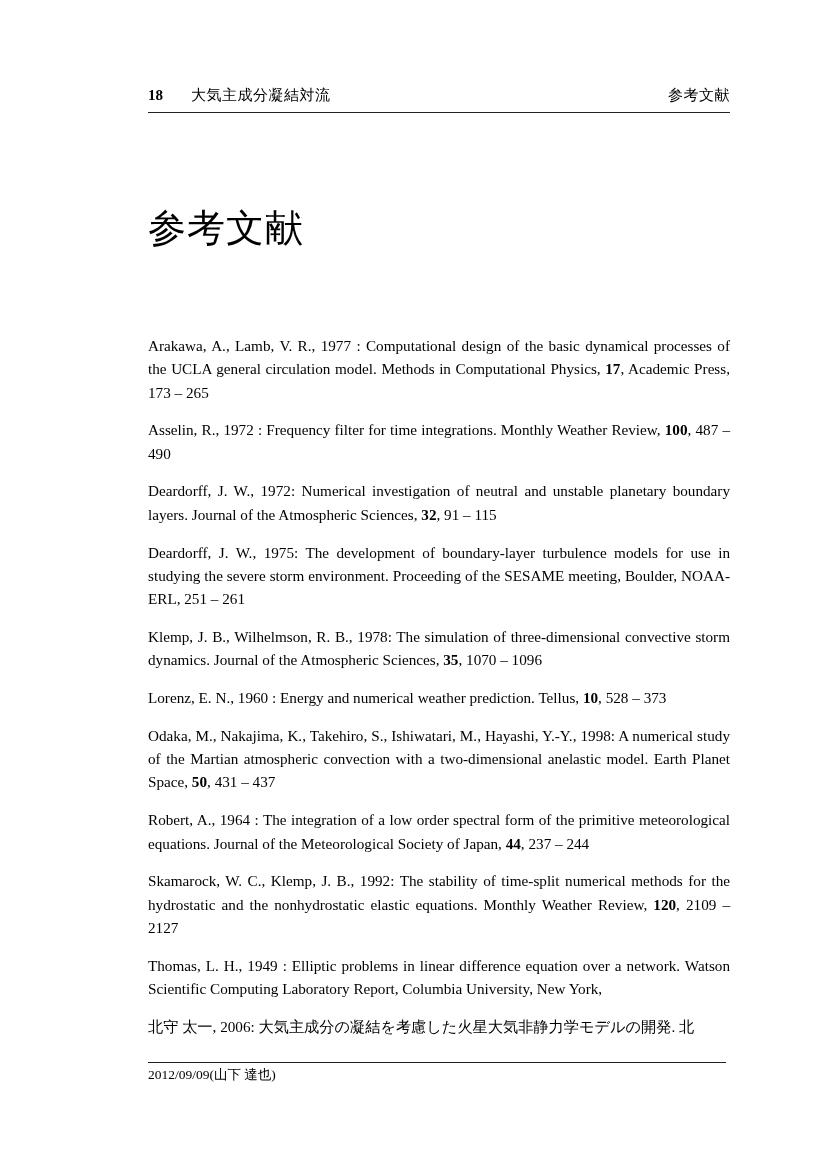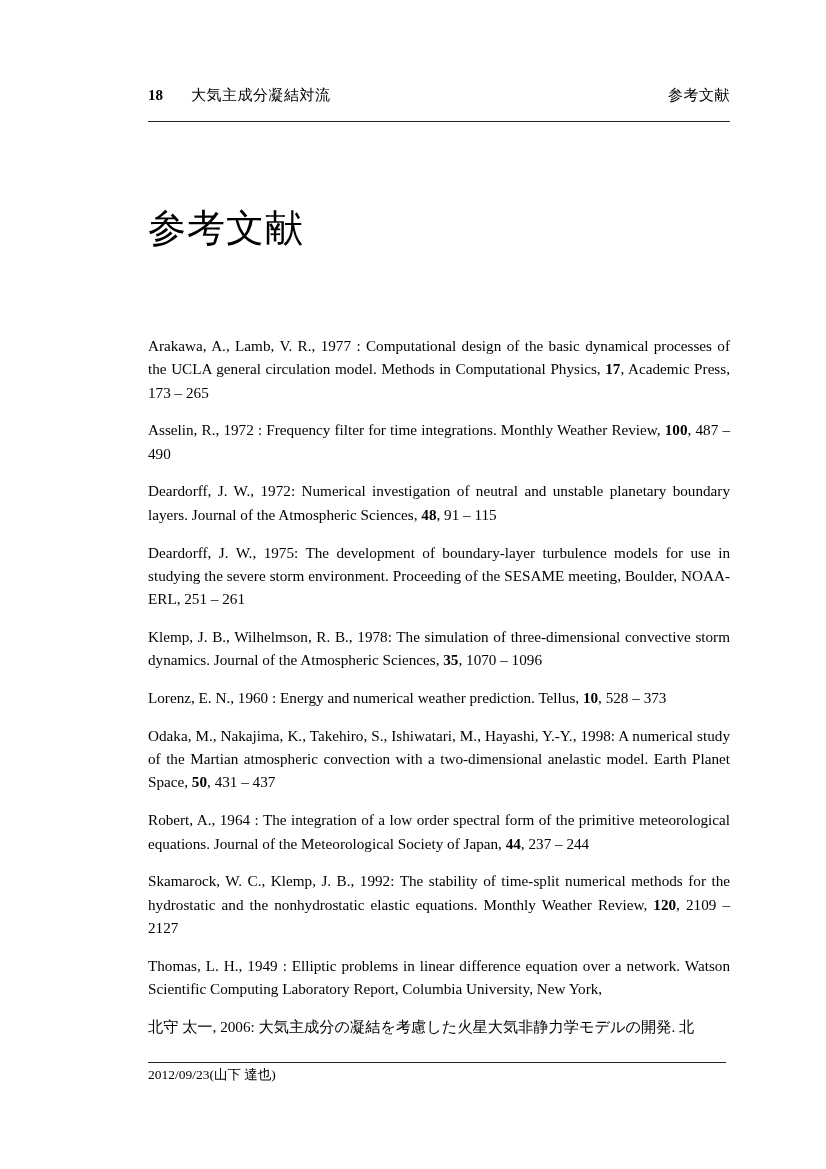--- a/index.html
+++ b/index.html
@@ -18,21 +18,21 @@
   }
   
   .header {
     position: absolute;
     left: 148px;
     top: 86px;
     width: 582px;
     display: flex;
     align-items: baseline;
     border-bottom: 1px solid #222222;
-    padding-bottom: 16px;
+    padding-bottom: 7px;
     font-size: 15px;
   }
   .pagenum {
     font-weight: bold;
     font-family: "Liberation Serif", serif;
   }
   .running-left {
     margin-left: 28px;
     font-family: Liberation Sans, sans-serif;
     letter-spacing: 0.5px;
@@ -90,28 +90,28 @@
     <span class="pagenum">18</span>
     <span class="running-left">大気主成分凝結対流</span>
     <span class="running-right">参考文献</span>
   </div>
 
   <h1 class="chapter-title">参考文献</h1>
 
   <div class="refs" id="refs">
       <p class="ref"><span>Arakawa, A., Lamb, V. R., 1977 : Computational design of the basic dynamical processes of the UCLA general circulation model. Methods in Computational Physics, </span><span class="vol">17</span><span>, Academic Press, 173 – 265</span></p>
       <p class="ref"><span>Asselin, R., 1972 : Frequency filter for time integrations.  Monthly Weather Review, </span><span class="vol">100</span><span>, 487 – 490</span></p>
-      <p class="ref"><span>Deardorff, J. W., 1972: Numerical investigation of neutral and unstable planetary boundary layers. Journal of the Atmospheric Sciences, </span><span class="vol">48</span><span>, 91 – 115</span></p>
+      <p class="ref"><span>Deardorff, J. W., 1972: Numerical investigation of neutral and unstable planetary boundary layers. Journal of the Atmospheric Sciences, </span><span class="vol">32</span><span>, 91 – 115</span></p>
       <p class="ref"><span>Deardorff, J. W., 1975: The development of boundary-layer turbulence models for use in studying the severe storm environment.  Proceeding of the SESAME meeting, Boulder, NOAA-ERL, 251 – 261</span></p>
       <p class="ref"><span>Klemp, J. B., Wilhelmson, R. B., 1978: The simulation of three-dimensional convective storm dynamics. Journal of the Atmospheric Sciences, </span><span class="vol">35</span><span>, 1070 – 1096</span></p>
       <p class="ref"><span>Lorenz, E. N., 1960 : Energy and numerical weather prediction. Tellus, </span><span class="vol">10</span><span>, 528 – 373</span></p>
       <p class="ref"><span>Odaka, M., Nakajima, K., Takehiro, S., Ishiwatari, M., Hayashi, Y.-Y., 1998:  A numerical study of the Martian atmospheric convection with a two-dimensional anelastic model. Earth Planet Space, </span><span class="vol">50</span><span>, 431 – 437</span></p>
       <p class="ref"><span>Robert, A., 1964 : The integration of a low order spectral form of the primitive meteorological equations. Journal of the Meteorological Society of Japan, </span><span class="vol">44</span><span>, 237 – 244</span></p>
       <p class="ref"><span>Skamarock, W. C., Klemp, J. B., 1992:  The stability of time-split numerical methods for the hydrostatic and the nonhydrostatic elastic equations.  Monthly Weather Review, </span><span class="vol">120</span><span>, 2109 – 2127</span></p>
       <p class="ref"><span>Thomas, L. H., 1949 : Elliptic problems in linear difference equation over a network. Watson Scientific Computing Laboratory Report, Columbia University, New York,</span></p>
       <p class="ref"><span>北守 太一, 2006: 大気主成分の凝結を考慮した火星大気非静力学モデルの開発. 北</span></p>
     </div>
 
   <div class="footer">
-    <span>2012/09/23(山下 達也)</span>
+    <span>2012/09/09(山下 達也)</span>
   </div>
 
 </div>
 
 </body></html>

